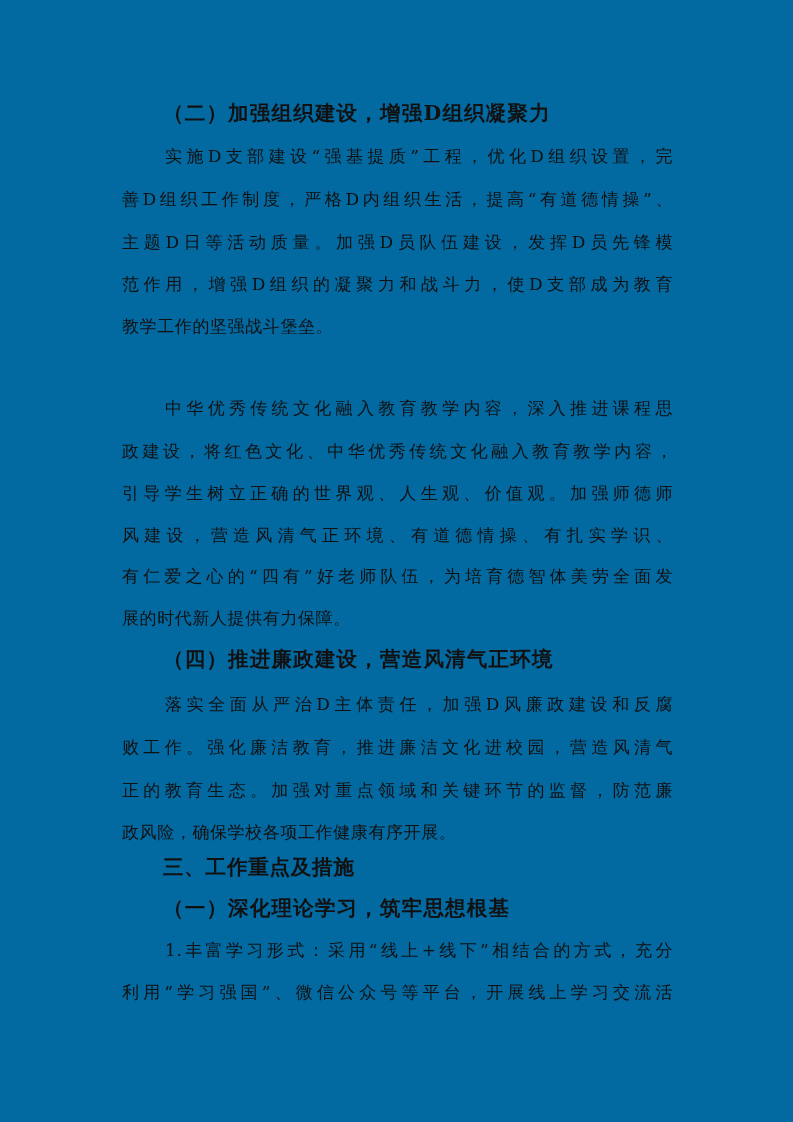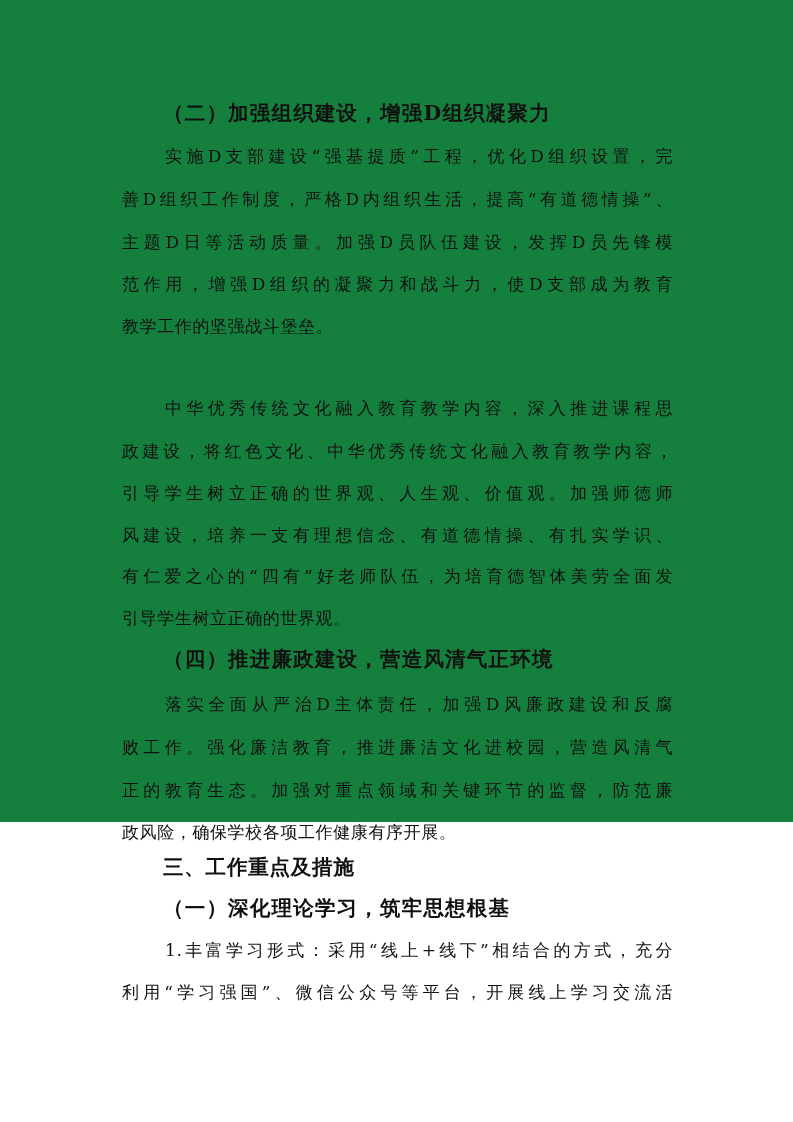--- a/index.html
+++ b/index.html
@@ -1,18 +1,18 @@
 <!DOCTYPE html>
 <html><head>
 <meta charset="utf-8">
 <style>
   html, body { margin: 0; padding: 0; background: #ffffff; }
   body { width: 793px; height: 1122px; position: relative; overflow: hidden;
          font-family: "DejaVu Serif", "Liberation Serif", serif; color: #111111; }
-  .page { position: absolute; left: 0; top: 0; width: 793px; height: 822px; background: #15803d; }
+  .page { position: absolute; left: 0; top: 0; width: 793px; height: 1122px; background: #0369a1; }
   .line { position: absolute; left: 122px; width: 551px; height: 42px; line-height: 42px;
           font-size: 17px; white-space: nowrap; letter-spacing: 0.6px; }
   .line.justify { text-align: justify; text-align-last: justify; }
   .line.indent { left: 165px; width: 508px; }
   .heading { font-weight: bold; font-size: 20.5px; letter-spacing: 1.2px; }
   .heading.sub { left: 163px; width: auto; }
   .heading.section { left: 163px; width: auto; font-family: "DejaVu Sans", "Liberation Sans", sans-serif; letter-spacing: 0.8px; }
 </style>
 </head>
 <body>
@@ -27,23 +27,23 @@
     <div class="line justify" style="top:221px">主题D日等活动质量。加强D员队伍建设，发挥D员先锋模</div>
     <div class="line justify" style="top:263px">范作用，增强D组织的凝聚力和战斗力，使D支部成为教育</div>
     <div class="line" style="top:305px">教学工作的坚强战斗堡垒。</div>
   </div>
 
 
   <div>
     <div class="line indent justify" style="top:387px">中华优秀传统文化融入教育教学内容，深入推进课程思</div>
     <div class="line justify" style="top:430px">政建设，将红色文化、中华优秀传统文化融入教育教学内容，</div>
     <div class="line justify" style="top:472px">引导学生树立正确的世界观、人生观、价值观。加强师德师</div>
-    <div class="line justify" style="top:514px">风建设，培养一支有理想信念、有道德情操、有扎实学识、</div>
+    <div class="line justify" style="top:514px">风建设，营造风清气正环境、有道德情操、有扎实学识、</div>
     <div class="line justify" style="top:555px">有仁爱之心的“四有”好老师队伍，为培育德智体美劳全面发</div>
-    <div class="line" style="top:597px">引导学生树立正确的世界观。</div>
+    <div class="line" style="top:597px">展的时代新人提供有力保障。</div>
   </div>
 
   <div class="line heading sub" style="top:638px">（四）推进廉政建设，营造风清气正环境</div>
 
   <div>
     <div class="line indent justify" style="top:683px">落实全面从严治D主体责任，加强D风廉政建设和反腐</div>
     <div class="line justify" style="top:726px">败工作。强化廉洁教育，推进廉洁文化进校园，营造风清气</div>
     <div class="line justify" style="top:769px">正的教育生态。加强对重点领域和关键环节的监督，防范廉</div>
     <div class="line" style="top:811px">政风险，确保学校各项工作健康有序开展。</div>
   </div>

